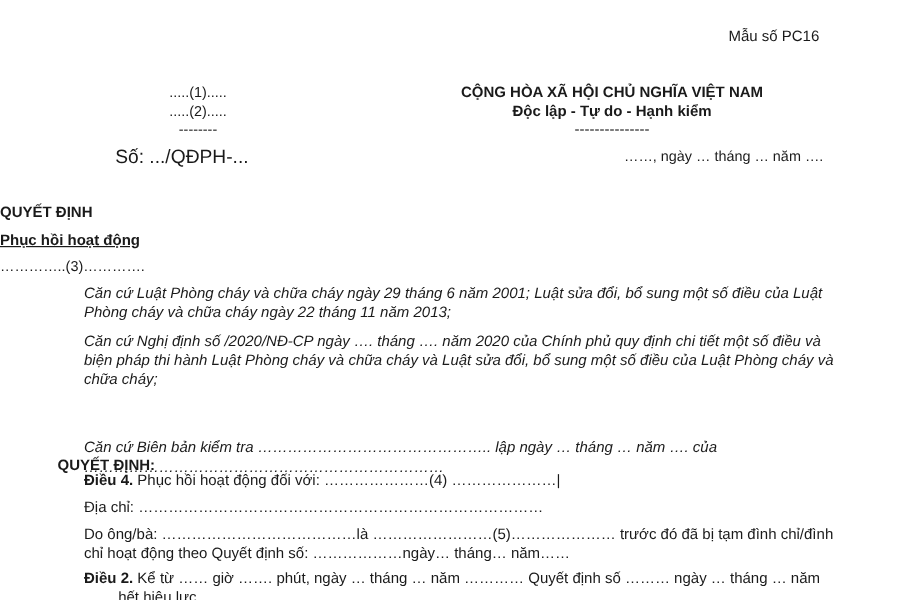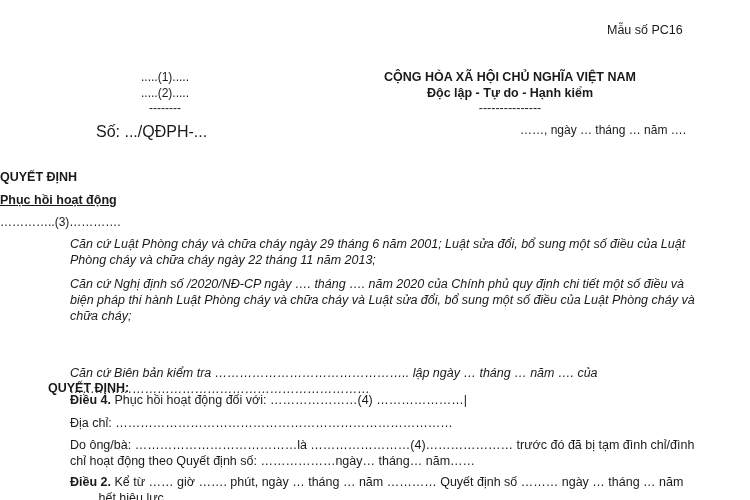--- a/index.html
+++ b/index.html
@@ -42,16 +42,16 @@
 <div class="abs body-text" style="top:236px;">Căn cứ Luật Phòng cháy và chữa cháy ngày 29 tháng 6 năm 2001; Luật sửa đổi, bổ sung một số điều của Luật Phòng cháy và chữa cháy ngày 22 tháng 11 năm 2013;</div>
 <div class="abs body-text" style="top:276px;">Căn cứ Nghị định số    /2020/NĐ-CP ngày …. tháng …. năm 2020 của Chính phủ quy định chi tiết một số điều và biện pháp thi hành Luật Phòng cháy và chữa cháy và Luật sửa đổi, bổ sung một số điều của Luật Phòng cháy và chữa cháy;</div>
 <div class="abs body-text" style="top:329px;margin-top:36px;">Căn cứ Biên bản kiểm tra ……………………………………….. lập ngày … tháng … năm …. của ………………………………………………………………</div>
 
 <div class="abs title" style="top:381px;margin-left:48px;">QUYẾT ĐỊNH:</div>
 
 <div class="abs plain" style="top:392px;">
   <b>Điều 4.</b><span> Phục hồi hoạt động đối với: …………………(4) …………………|</span>
 </div>
 <div class="abs plain" style="top:415px;">Địa chỉ: ………………………………………………………………………</div>
-<div class="abs plain" style="top:437px;">Do ông/bà: …………………………………là ……………………(4)………………… trước đó đã bị tạm đình chỉ/đình chỉ hoạt động theo Quyết định số: ………………ngày… tháng… năm……</div>
+<div class="abs plain" style="top:437px;">Do ông/bà: …………………………………là ……………………(5)………………… trước đó đã bị tạm đình chỉ/đình chỉ hoạt động theo Quyết định số: ………………ngày… tháng… năm……</div>
 <div class="abs plain" style="top:474px;">
   <b>Điều 2.</b><span> Kể từ …… giờ ……. phút, ngày … tháng … năm ………… Quyết định số ……… ngày … tháng … năm …… hết hiệu lực.</span>
 </div>
 
 </body></html>

